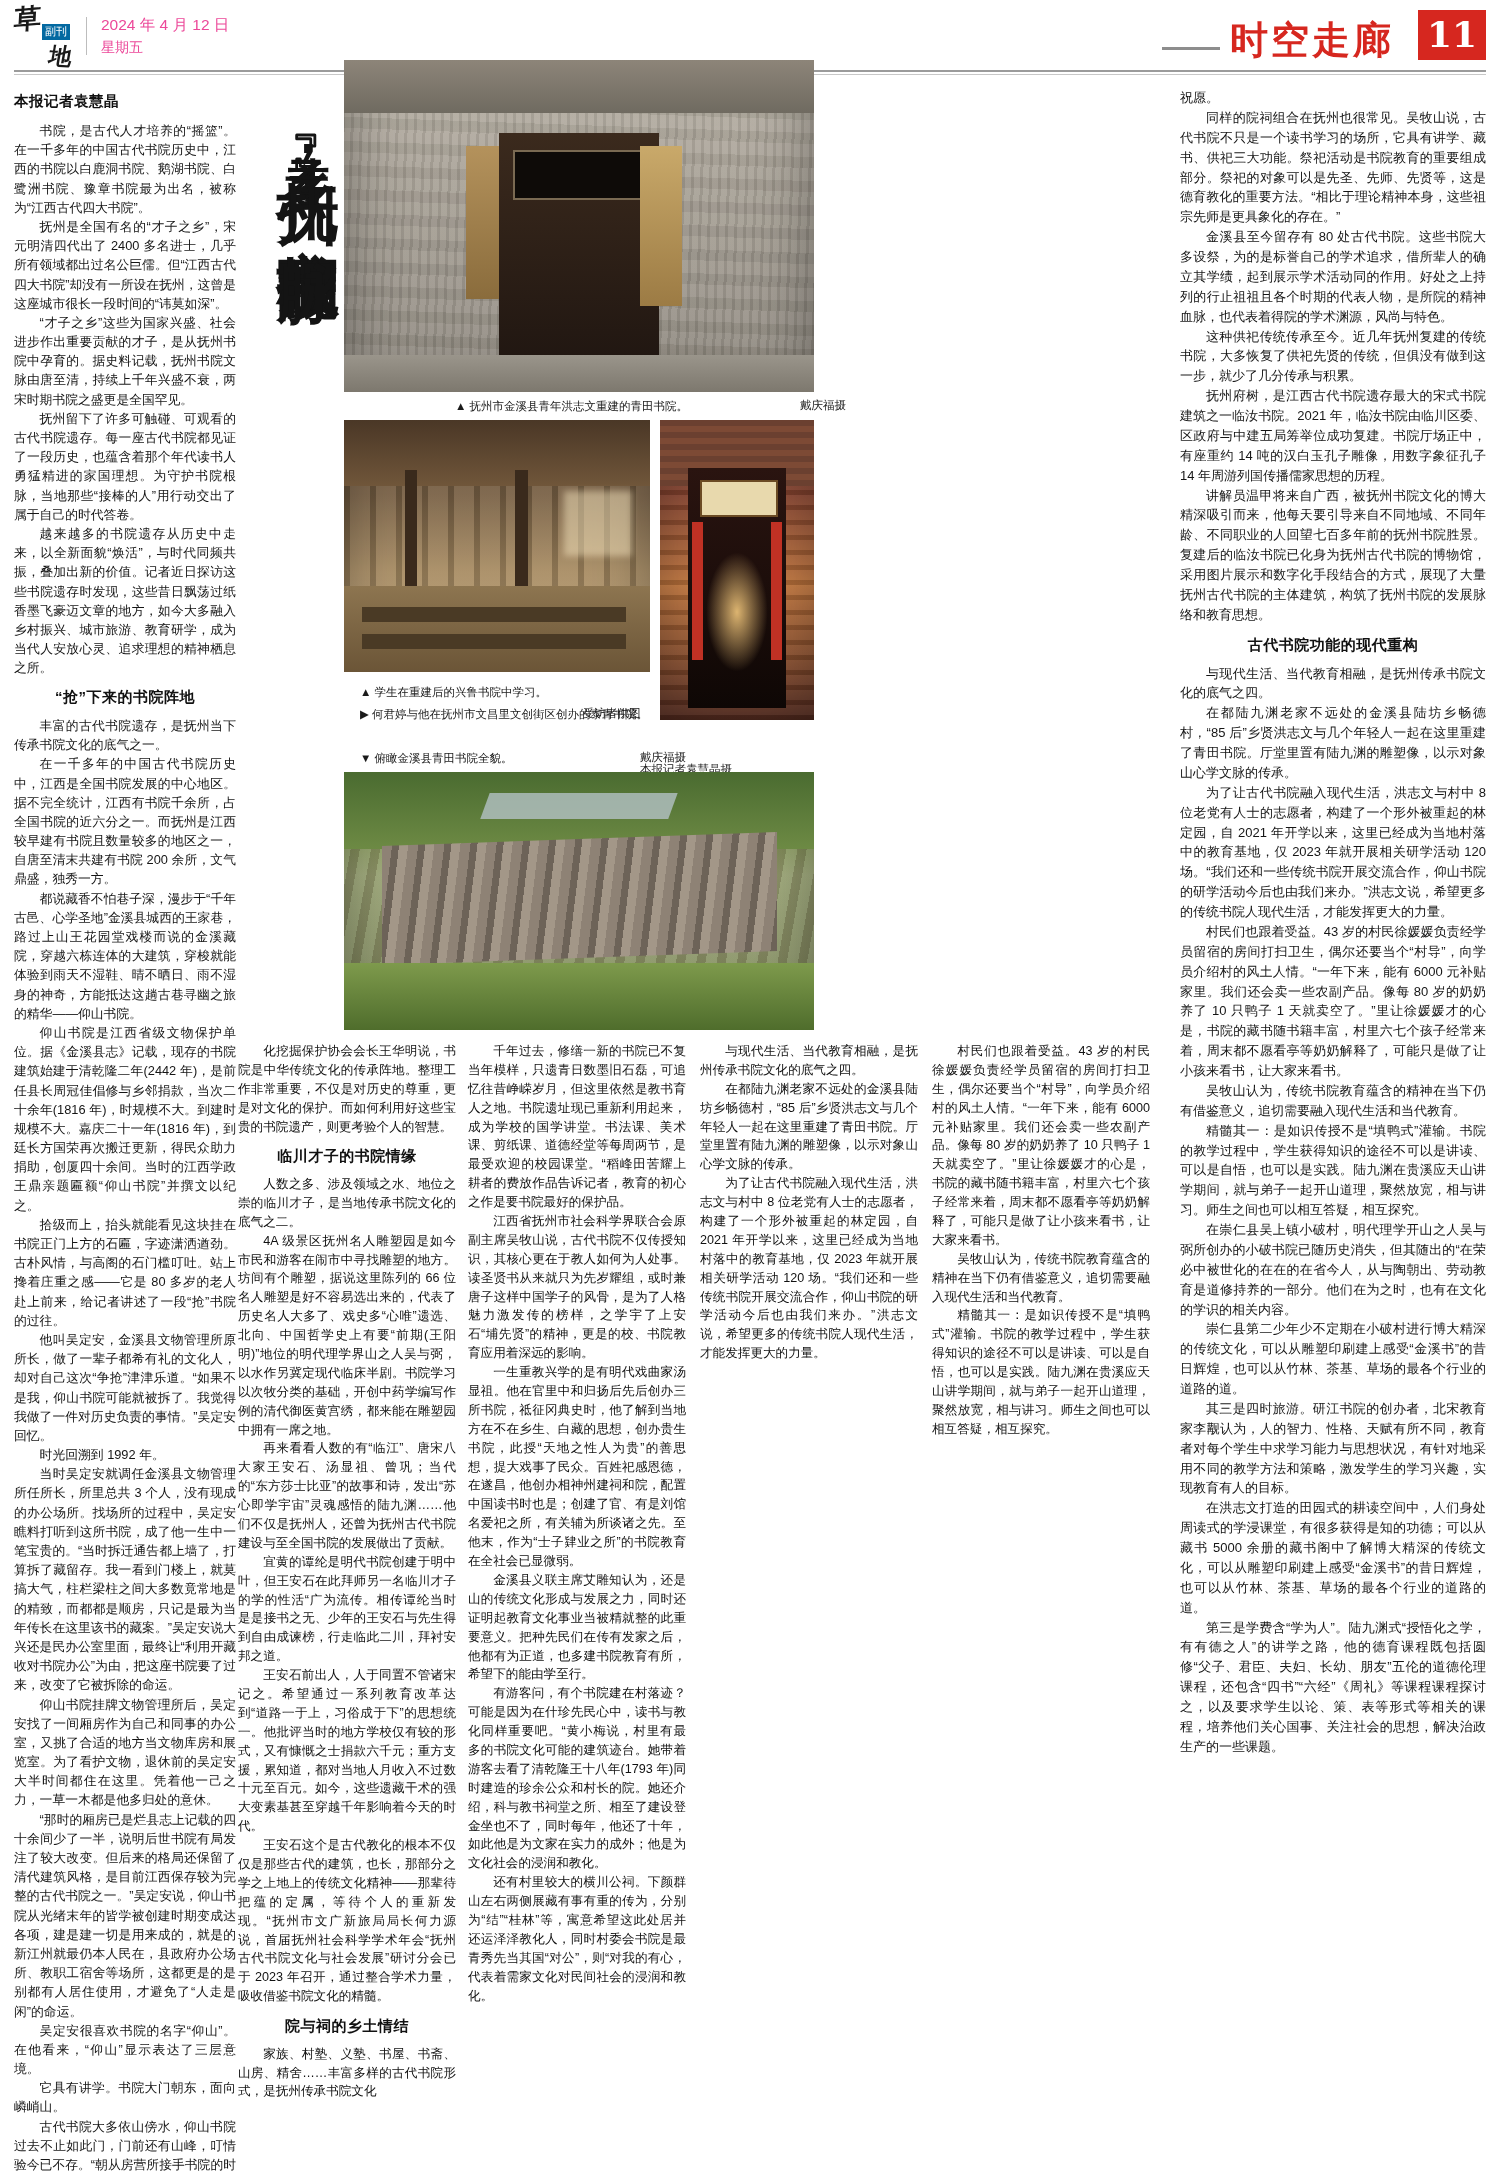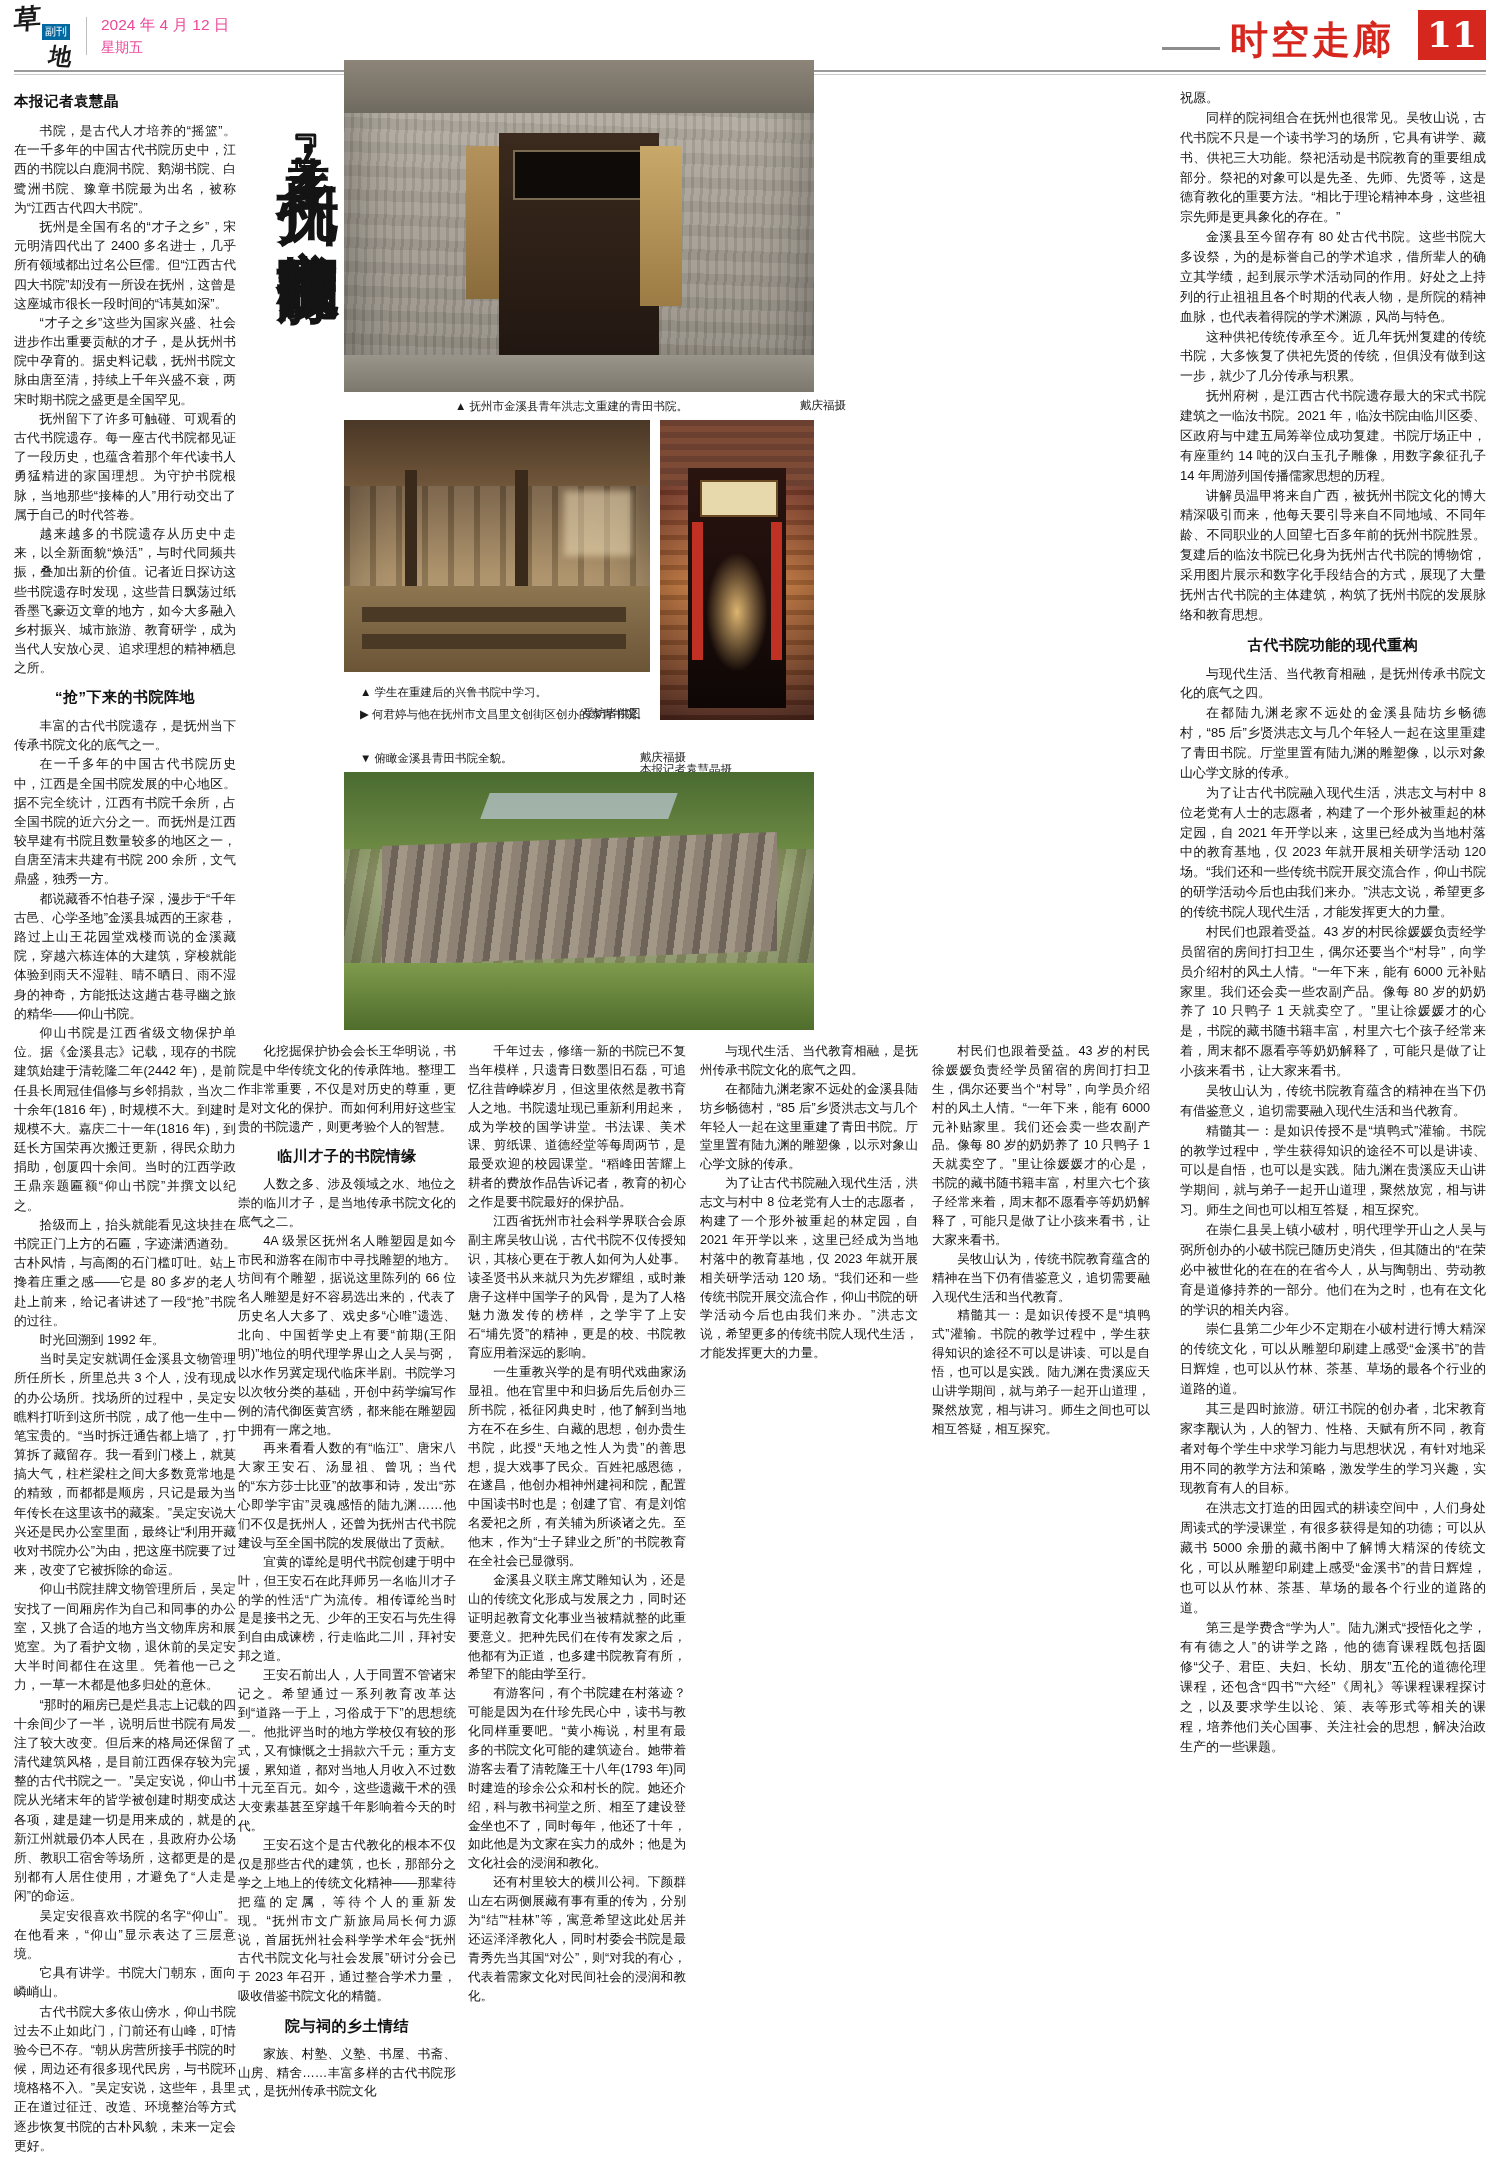--- a/index.html
+++ b/index.html
@@ -151,20 +151,21 @@
       <p>抚州是全国有名的“才子之乡”，宋元明清四代出了 2400 多名进士，几乎所有领域都出过名公巨儒。但“江西古代四大书院”却没有一所设在抚州，这曾是这座城市很长一段时间的“讳莫如深”。</p>
       <p>“才子之乡”这些为国家兴盛、社会进步作出重要贡献的才子，是从抚州书院中孕育的。据史料记载，抚州书院文脉由唐至清，持续上千年兴盛不衰，两宋时期书院之盛更是全国罕见。</p>
       <p>抚州留下了许多可触碰、可观看的古代书院遗存。每一座古代书院都见证了一段历史，也蕴含着那个年代读书人勇猛精进的家国理想。为守护书院根脉，当地那些“接棒的人”用行动交出了属于自己的时代答卷。</p>
       <p>越来越多的书院遗存从历史中走来，以全新面貌“焕活”，与时代同频共振，叠加出新的价值。记者近日探访这些书院遗存时发现，这些昔日飘荡过纸香墨飞豪迈文章的地方，如今大多融入乡村振兴、城市旅游、教育研学，成为当代人安放心灵、追求理想的精神栖息之所。</p>
       <div class="subhead">“抢”下来的书院阵地</div>
       <p>丰富的古代书院遗存，是抚州当下传承书院文化的底气之一。</p>
       <p>在一千多年的中国古代书院历史中，江西是全国书院发展的中心地区。据不完全统计，江西有书院千余所，占全国书院的近六分之一。而抚州是江西较早建有书院且数量较多的地区之一，自唐至清末共建有书院 200 余所，文气鼎盛，独秀一方。</p>
       <p>都说藏香不怕巷子深，漫步于“千年古邑、心学圣地”金溪县城西的王家巷，路过上山王花园堂戏楼而说的金溪藏院，穿越六栋连体的大建筑，穿梭就能体验到雨天不湿鞋、晴不晒日、雨不湿身的神奇，方能抵达这趟古巷寻幽之旅的精华——仰山书院。</p>
       <p>仰山书院是江西省级文物保护单位。据《金溪县志》记载，现存的书院建筑始建于清乾隆二年(2442 年)，是前任县长周冠佳倡修与乡邻捐款，当次二十余年(1816 年)，时规模不大。到建时规模不大。嘉庆二十一年(1816 年)，到廷长方国荣再次搬迁更新，得民众助力捐助，创厦四十余间。当时的江西学政王鼎亲题匾额“仰山书院”并撰文以纪之。</p>
       <p>拾级而上，抬头就能看见这块挂在书院正门上方的石匾，字迹潇洒遒劲。古朴风情，与高阁的石门槛叮吐。站上搀着庄重之感——它是 80 多岁的老人赴上前来，给记者讲述了一段“抢”书院的过往。</p>
+      <p>他叫吴定安，金溪县文物管理所原所长，做了一辈子都希有礼的文化人，却对自己这次“争抢”津津乐道。“如果不是我，仰山书院可能就被拆了。我觉得我做了一件对历史负责的事情。”吴定安回忆。</p>
       <p>时光回溯到 1992 年。</p>
       <p>当时吴定安就调任金溪县文物管理所任所长，所里总共 3 个人，没有现成的办公场所。找场所的过程中，吴定安瞧料打听到这所书院，成了他一生中一笔宝贵的。“当时拆迁通告都上墙了，打算拆了藏留存。我一看到门楼上，就莫搞大气，柱栏梁柱之间大多数竟常地是的精致，而都都是顺房，只记是最为当年传长在这里该书的藏案。”吴定安说大兴还是民办公室里面，最终让“利用开藏收对书院办公”为由，把这座书院要了过来，改变了它被拆除的命运。</p>
       <p>仰山书院挂牌文物管理所后，吴定安找了一间厢房作为自己和同事的办公室，又挑了合适的地方当文物库房和展览室。为了看护文物，退休前的吴定安大半时间都住在这里。凭着他一己之力，一草一木都是他多归处的意休。</p>
       <p>“那时的厢房已是烂县志上记载的四十余间少了一半，说明后世书院有局发注了较大改变。但后来的格局还保留了清代建筑风格，是目前江西保存较为完整的古代书院之一。”吴定安说，仰山书院从光绪末年的皆学被创建时期变成达各项，建是建一切是用来成的，就是的新江州就最仍本人民在，县政府办公场所、教职工宿舍等场所，这都更是的是别都有人居住使用，才避免了“人走是闲”的命运。</p>
       <p>吴定安很喜欢书院的名字“仰山”。在他看来，“仰山”显示表达了三层意境。</p>
       <p>它具有讲学。书院大门朝东，面向嶙峭山。</p>
       <p>古代书院大多依山傍水，仰山书院过去不止如此门，门前还有山峰，叮情验今已不存。“朝从房营所接手书院的时候，周边还有很多现代民房，与书院环境格格不入。”吴定安说，这些年，县里正在道过征迁、改造、环境整治等方式逐步恢复书院的古朴风貌，未来一定会更好。</p>
 
     </div>
   </div>

